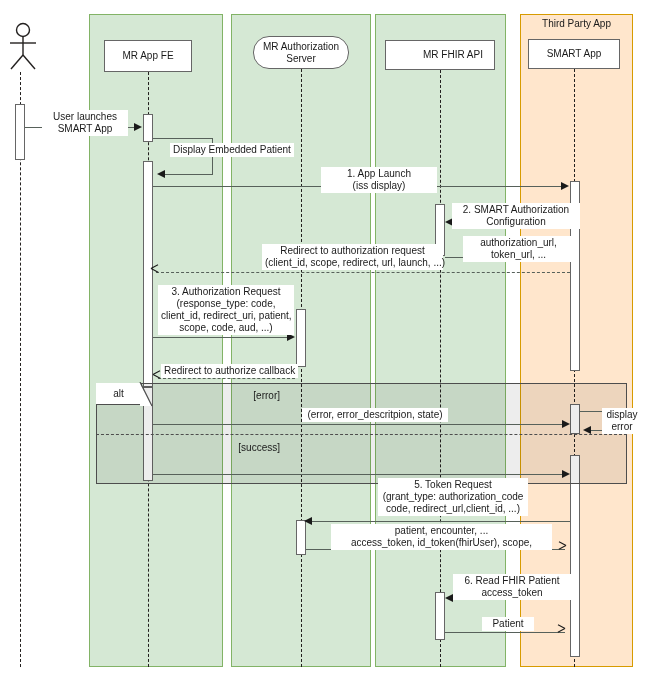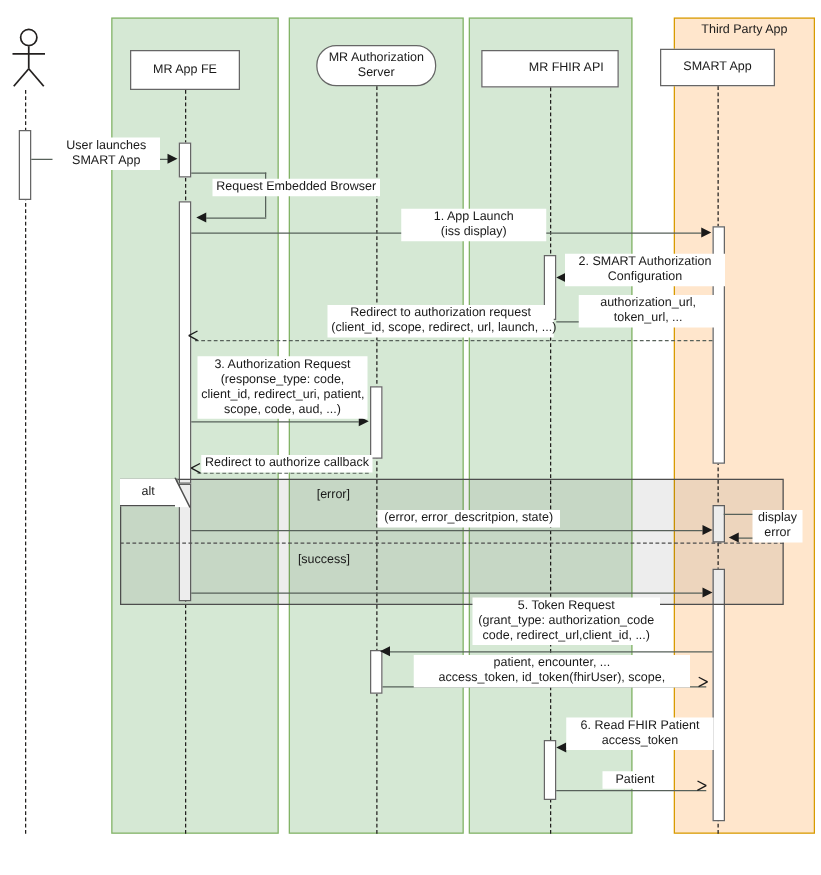--- a/index.html
+++ b/index.html
@@ -110,21 +110,21 @@
   }
 </style>
 </head>
 <body>
 
 <div id="stage">
 
   <div class="panel green" style="left:89px;top:14px;width:134px;height:653px;"></div>
   <div class="panel green" style="left:231px;top:14px;width:140px;height:653px;"></div>
   <div class="panel green" style="left:375px;top:14px;width:131px;height:653px;"></div>
-  <div class="panel orange" style="left:520px;top:14px;width:113px;height:653px;margin-left:19px;">
+  <div class="panel orange" style="left:520px;top:14px;width:113px;height:653px;">
     <div class="panel-title">Third Party App</div>
   </div>
 
   <div class="actor" style="left:3px;top:22px;">
     <svg width="40" height="50" viewBox="0 0 40 50">
       <circle cx="20" cy="8" r="6.5" fill="#ffffff" stroke="#23201f" stroke-width="1.4"></circle>
       <line x1="20" y1="15" x2="20" y2="33" stroke="#23201f" stroke-width="1.4"></line>
       <line x1="7" y1="21" x2="33" y2="21" stroke="#23201f" stroke-width="1.4"></line>
       <line x1="20" y1="33" x2="8" y2="47" stroke="#23201f" stroke-width="1.4"></line>
       <line x1="20" y1="33" x2="32" y2="47" stroke="#23201f" stroke-width="1.4"></line>
@@ -200,21 +200,21 @@
   <div class="lbl" style="left:42px;top:110px;width:80px;">
     <div>User launches</div>
     <div>SMART App</div>
   </div>
 
   <div class="msg" style="left:153px;top:138px;width:60px;"></div>
   <div class="vline" style="left:212px;top:138px;height:36px;"></div>
   <div class="msg" style="left:165px;top:174px;width:48px;"></div>
   <div class="arrow left-solid" style="left:157px;top:169.5px;"></div>
   <div class="lbl" style="left:170px;top:143px;">
-    <div>Request Embedded Browser</div>
+    <div>Display Embedded Patient</div>
   </div>
 
   <div class="msg" style="left:153px;top:186px;width:408px;"></div>
   <div class="arrow right-solid" style="left:561px;top:181.5px;"></div>
   <div class="lbl" style="left:321px;top:167px;width:110px;">
     <div>1. App Launch</div>
     <div>(iss display)</div>
   </div>
 
   <div class="msg" style="left:453px;top:222px;width:117px;"></div>

